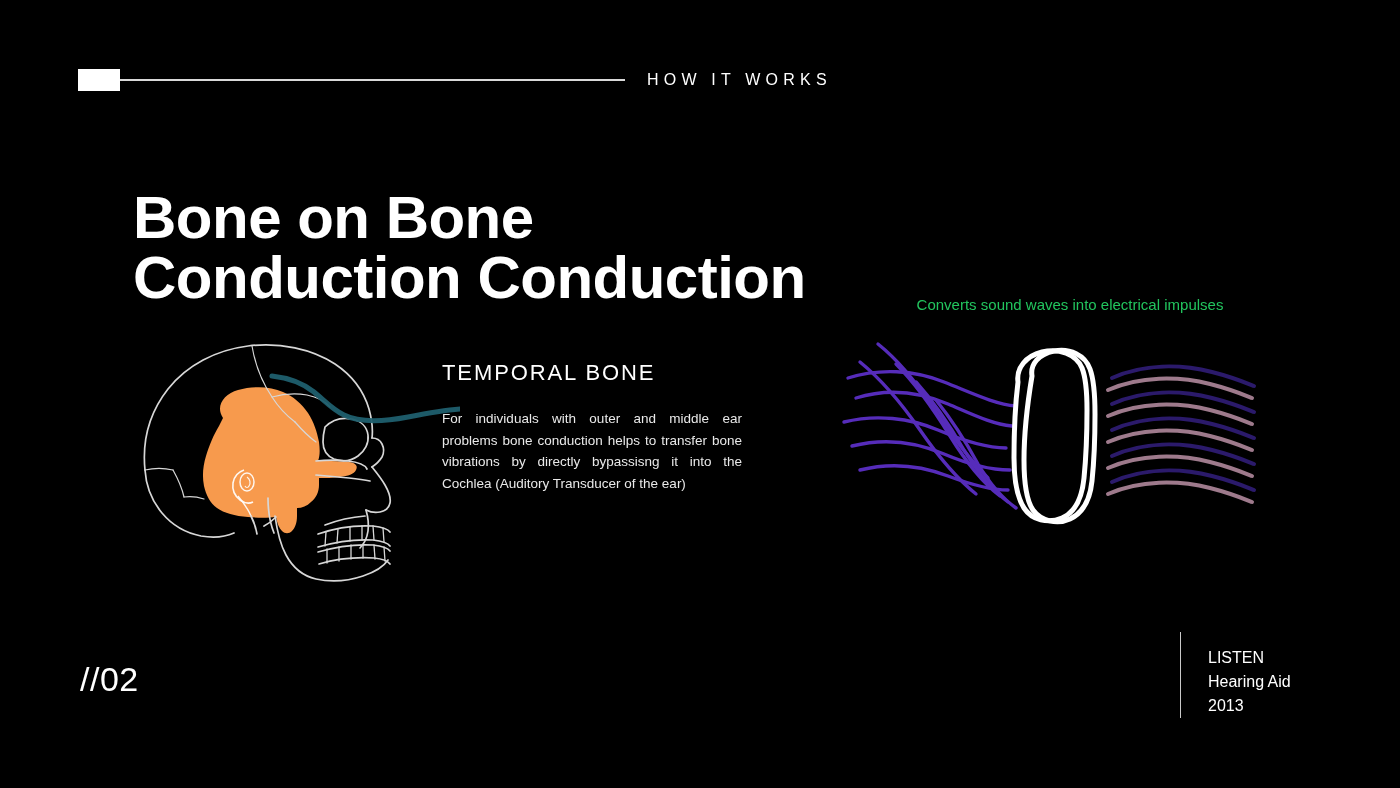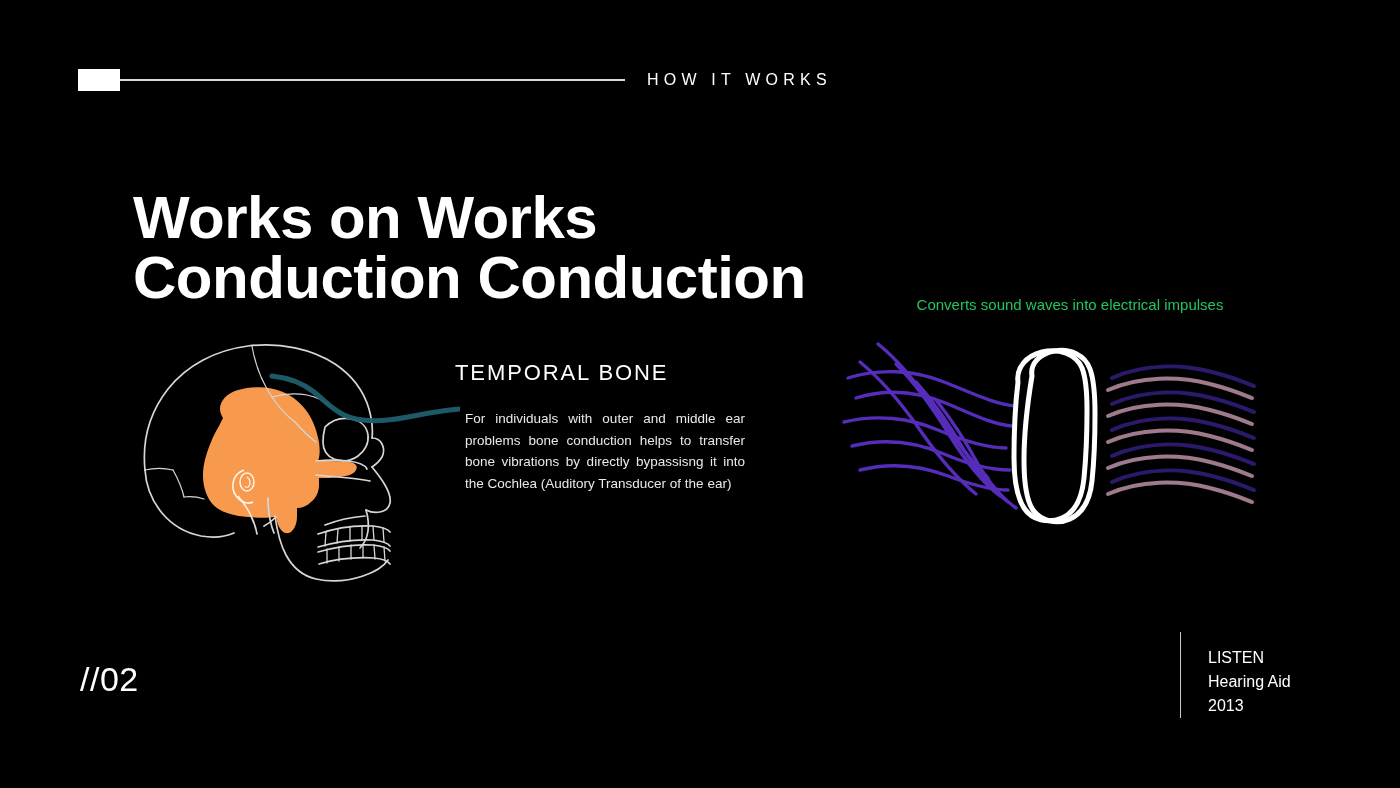--- a/index.html
+++ b/index.html
@@ -73,38 +73,38 @@
     left: 120px;
     top: 320px;
     width: 340px;
     height: 280px;
   }
   .skull-wrap svg { display: block; }
 
   
   .temporal-block {
     position: absolute;
-    left: 455px;
+    left: 442px;
     top: 360px;
     width: 300px;
   }
   .temporal-heading {
     font-size: 22px;
     letter-spacing: 1.9px;
     font-weight: 400;
     color: #ffffff;
     margin: 0 0 22px 0;
     white-space: nowrap;
   }
   .temporal-body {
     font-size: 13.5px;
     line-height: 21.5px;
     text-align: justify;
     color: #e9e9e9;
-    margin: 10px;
+    margin: 0;
     font-weight: 400;
   }
 
   
   .inducer-heading {
     position: absolute;
     left: 780px;
     top: 265px;
     width: 580px;
     text-align: center;
@@ -170,21 +170,21 @@
 
 <div class="slide">
 
   <div class="eyebrow">
     <div class="eyebrow-mark"></div>
     <div class="eyebrow-rule"></div>
     <div class="eyebrow-label">HOW IT WORKS</div>
   </div>
 
   <h1 class="title">
-    <span class="title-line">Works on Works</span>
+    <span class="title-line">Bone on Bone</span>
     <span class="title-line">Conduction Conduction</span>
   </h1>
 
   <div class="skull-wrap">
     <svg width="340" height="280" viewBox="0 0 340 280" fill="none" xmlns="http://www.w3.org/2000/svg">
 
       <g>
         <path d="M103 98 C95 86 104 74 118 70 C133 66 150 66 163 72 C173 76 182 84 188 93
                  C194 102 197 112 199 122 C200 130 200 136 198 141 L204 141
                  C214 141 222 141 229 142 C236 143 238 146 236 150 C234 154 228 156 220 157

